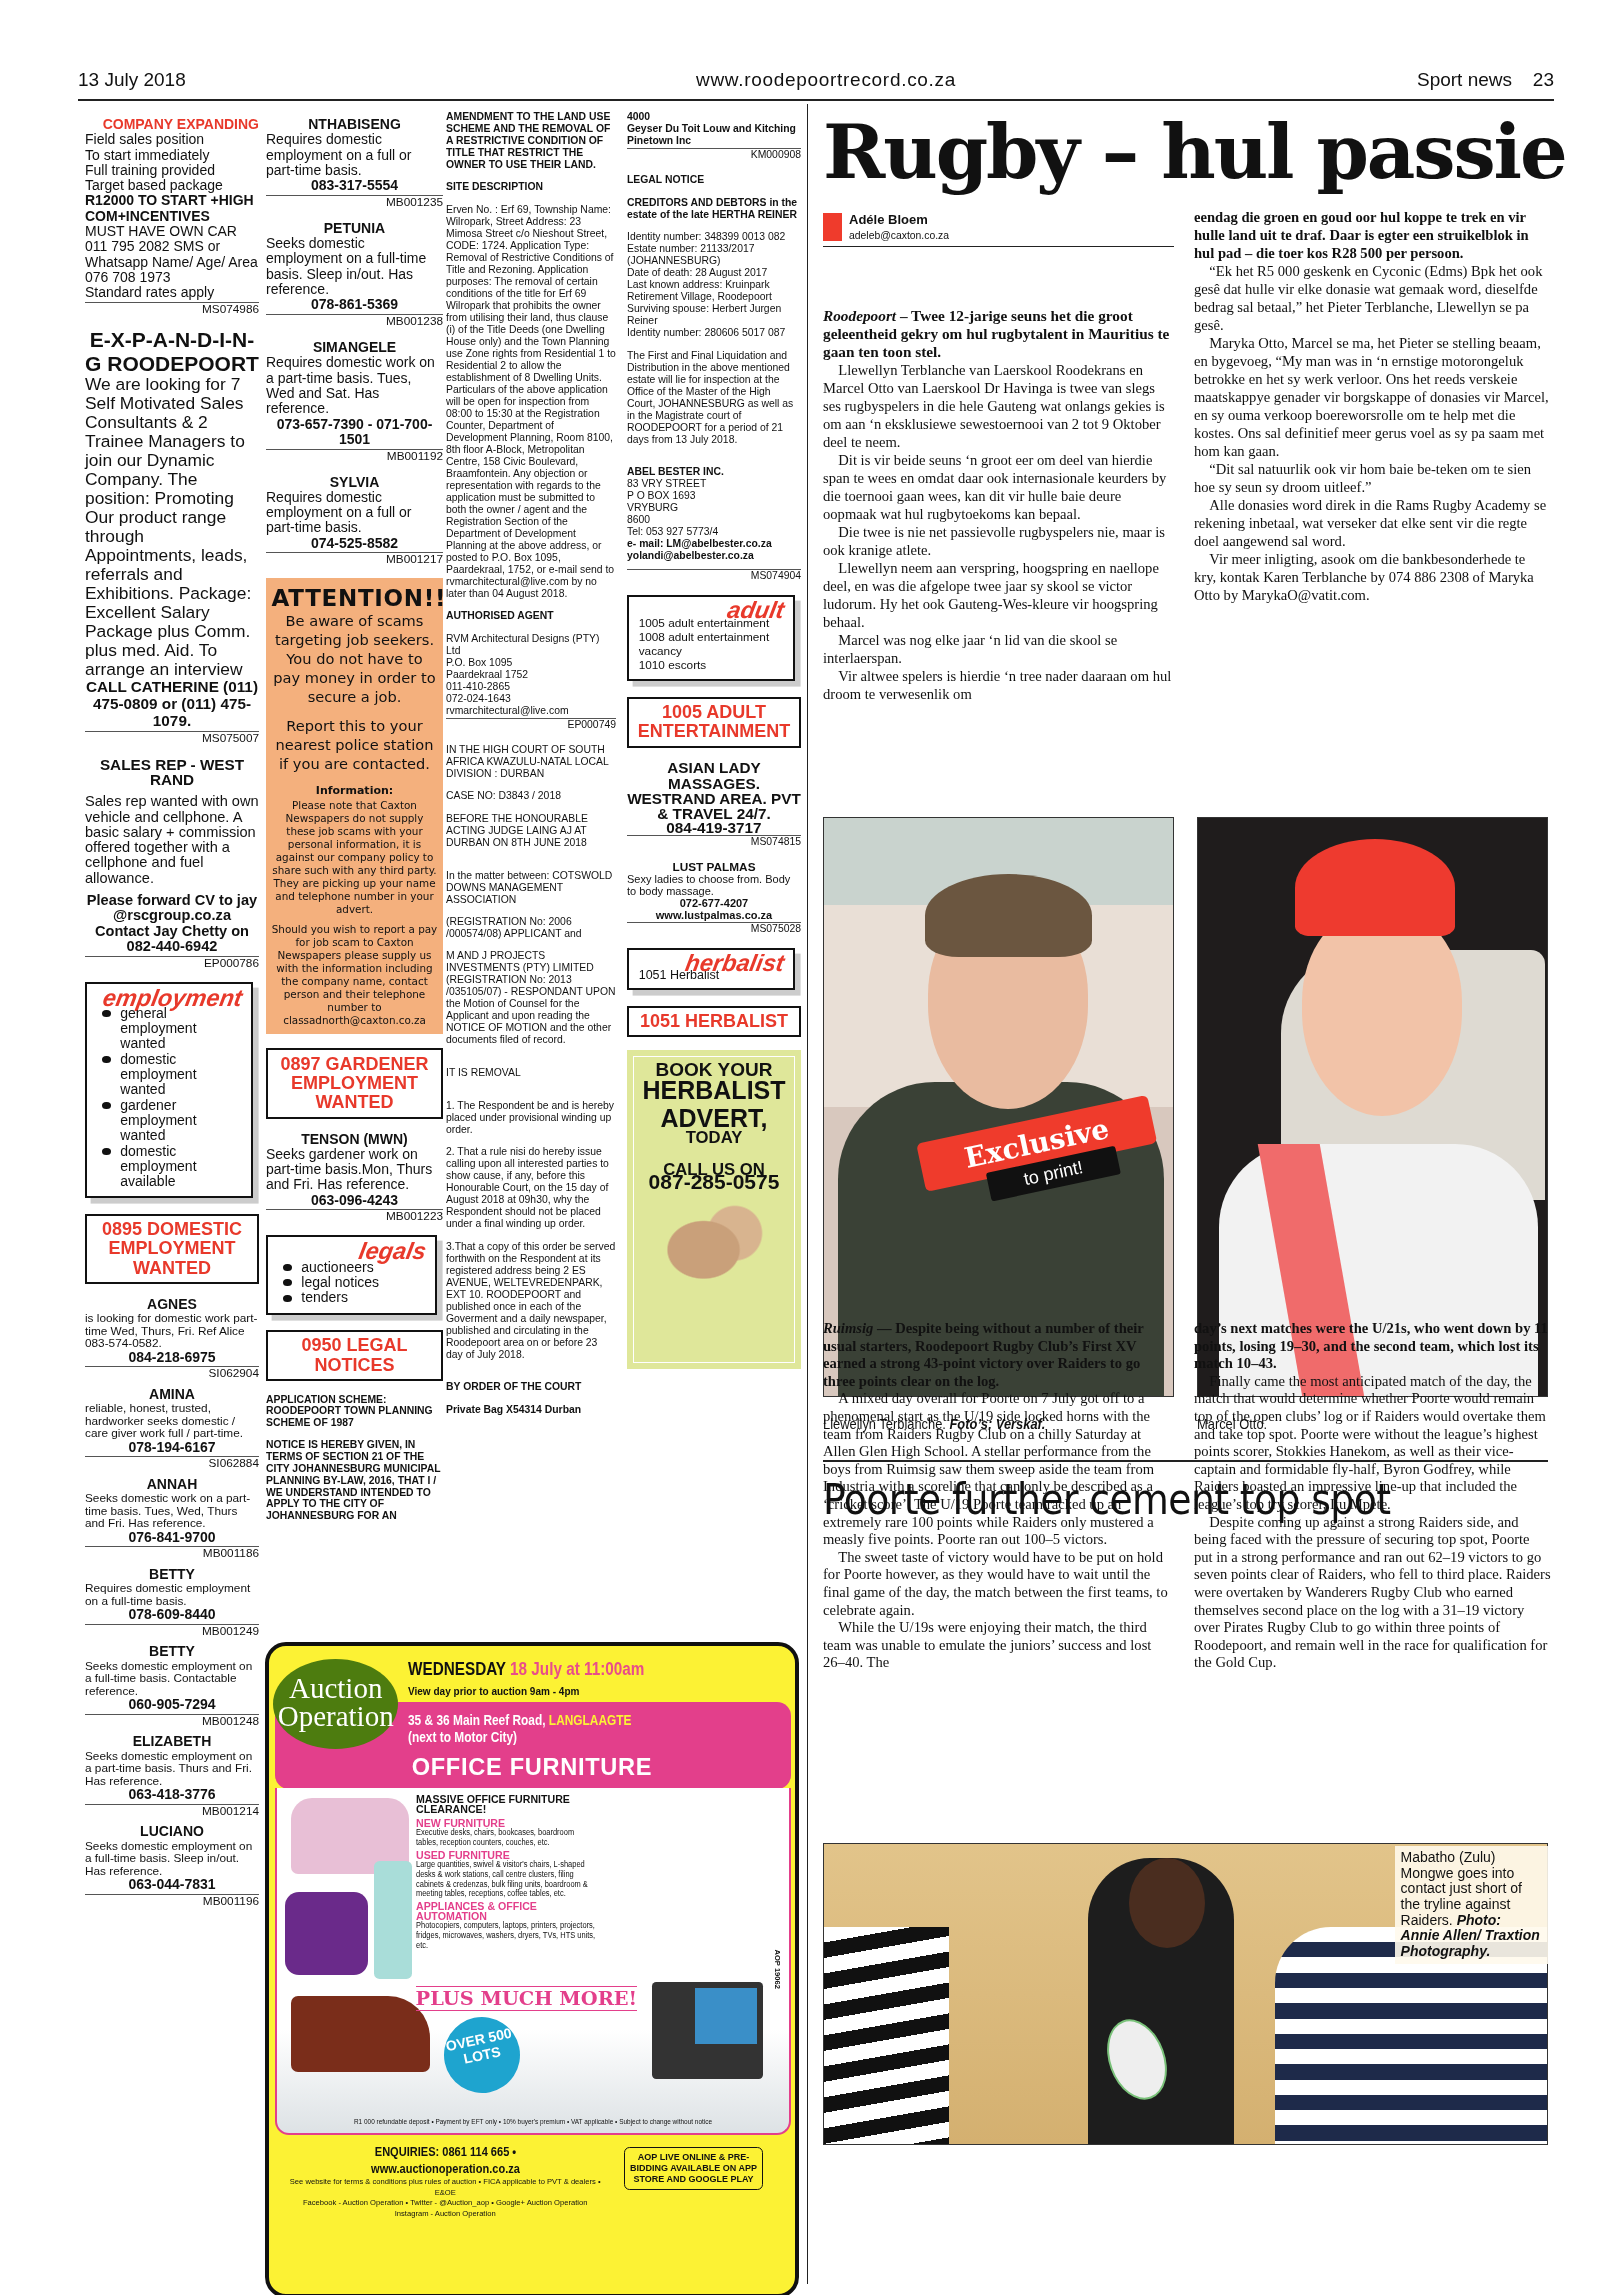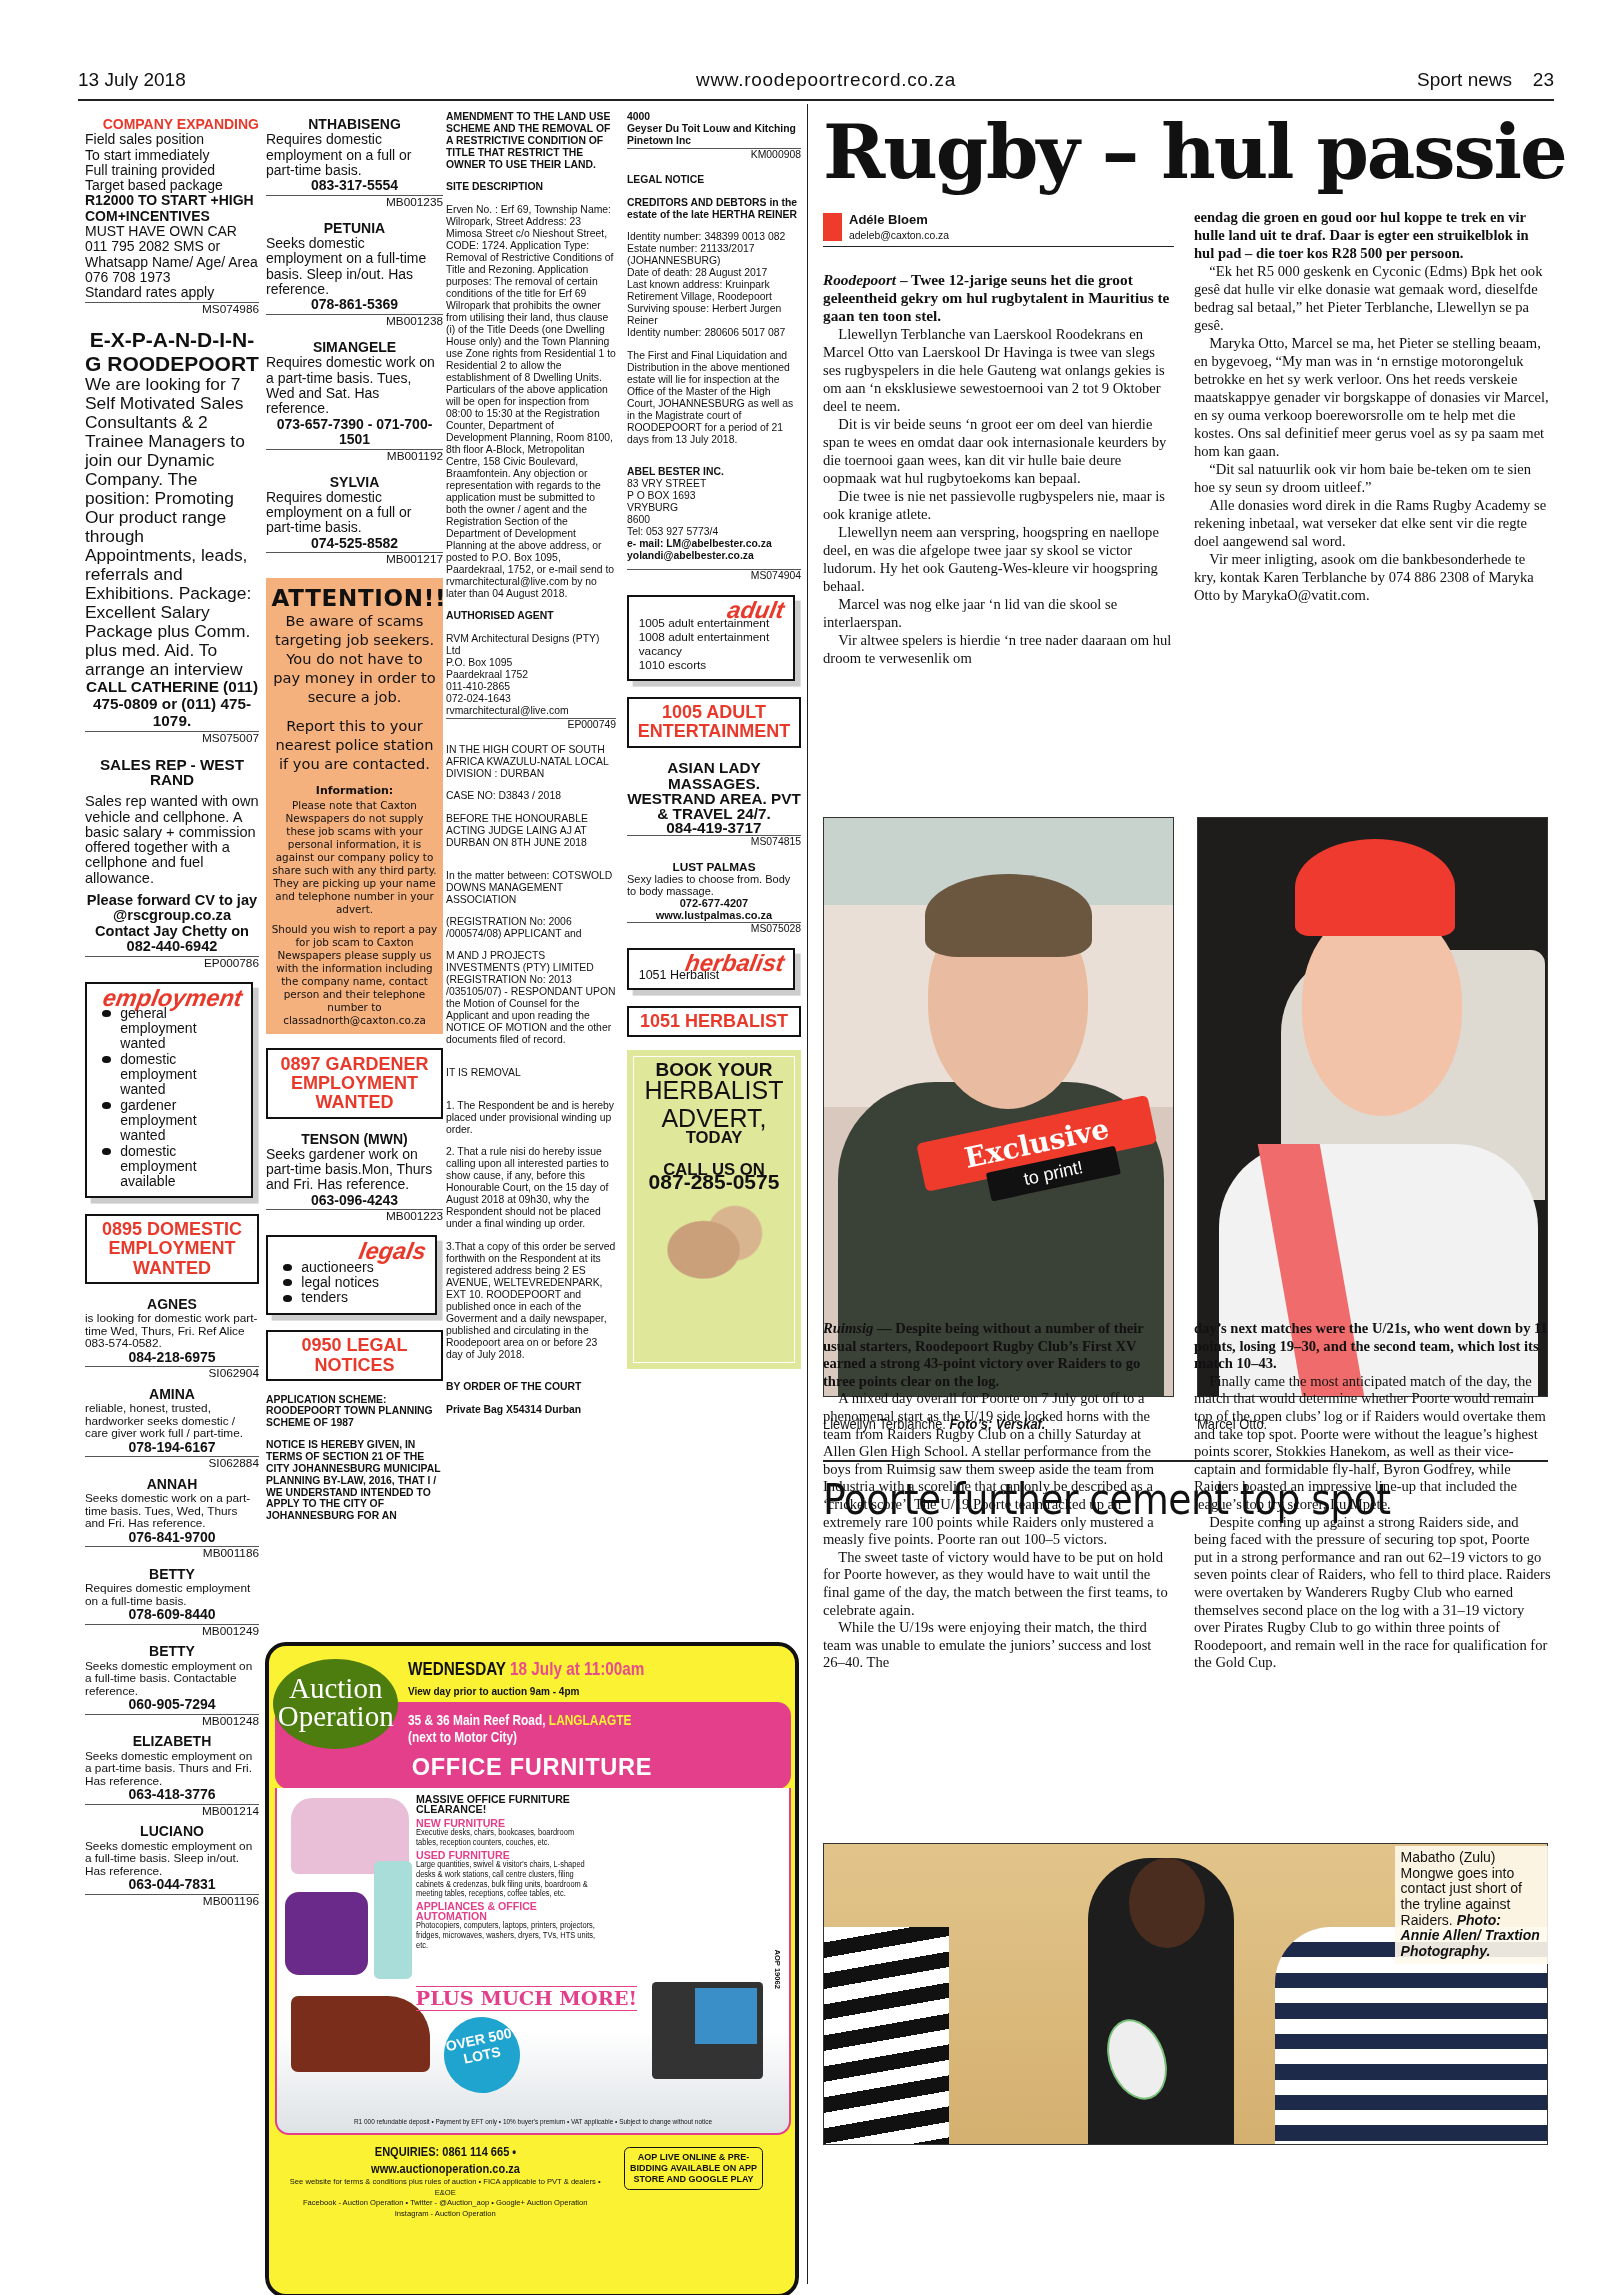--- a/index.html
+++ b/index.html
@@ -37,21 +37,21 @@
   .attention { background: #f4b07d; padding: 7px 5.6px; text-align: center; font-size: 13px; line-height: 16.7px; margin: 8.3px 0 14px 0; font-family: "DejaVu Sans", sans-serif; }
   .attention .h { font-size: 23px; font-weight: bold; line-height: 26px; letter-spacing: 0.7px; }
   .attention .p1 { font-size: 14.6px; line-height: 19px; margin-bottom: 9.7px; }
   .attention .small { font-size: 10.4px; line-height: 13px; margin-top: 7px; }
 
   .legal-b { font-weight: bold; }
   .gap { height: 10.4px; }
 
   .herbalbox { background: #dfe79a; border: 2.8px solid #dfe79a; outline: 1.4px solid #fff; outline-offset: -7px; text-align: center; padding: 12.5px 7px; height: 319px; }
   .herbalbox .l1 { font-size: 19px; font-weight: bold; }
-  .herbalbox .l2 { font-size: 25px; font-weight: 400; line-height: 28px; }
+  .herbalbox .l2 { font-size: 25px; font-weight: 700; line-height: 28px; }
   .herbalbox .l3 { font-size: 16.7px; font-weight: bold; margin-bottom: 19.4px; }
   .herbalbox .l4 { font-size: 16.7px; font-weight: bold; }
   .herbalbox .l5 { font-size: 21px; font-weight: 900; }
   .herbalbox .pot { width: 104px; height: 83px; margin: 12.5px auto 0; background: radial-gradient(ellipse at 40% 60%, #c9a07a 0 40%, transparent 42%), radial-gradient(circle at 70% 40%, #d8b48f 0 30%, transparent 32%); }
   .auction-wrap { position: absolute; left: 265px; top: 1642px; width: 534px; height: 656px; border: 4.2px solid #111; border-radius: 21px; background: #fcf234; overflow: hidden; }
   .auc-logo { position: absolute; left: 4.2px; top: 12.5px; width: 125px; height: 90px; background: #4d7c0f; border-radius: 50%; color: #fff; font-family: "Liberation Serif", serif; font-size: 29px; line-height: 28px; text-align: center; padding-top: 15.3px; }
   .auc-date { position: absolute; left: 139px; top: 12.5px; font-size: 18px; font-weight: bold; font-family: "Liberation Sans", sans-serif; transform: scaleX(0.85); transform-origin: left; }
   .auc-date .pink { color: #e84d8a; }
   .auc-view { position: absolute; left: 139px; top: 38px; font-size: 11.8px; font-weight: bold; transform: scaleX(0.85); transform-origin: left; }
   .auc-pink { position: absolute; left: 5.6px; top: 56px; width: 516px; height: 87px; background: #e33f8b; border-radius: 14px; }
@@ -78,21 +78,21 @@
 
   
   .headline { position: absolute; left: 823px; top: 111px; font-family: "DejaVu Serif", serif; font-weight: 900; font-size: 75px; letter-spacing: -2.1px; line-height: 83px; }
   .byline { position: absolute; left: 823px; top: 212px; width: 351px; height: 35px; border-bottom: 1.4px solid #222; }
   .byline .sq { position: absolute; left: 0; top: 1.4px; width: 19.4px; height: 28px; background: #ef3b2c; }
   .byline .name { position: absolute; left: 26px; top: 0; font-weight: bold; font-size: 13px; }
   .byline .email { position: absolute; left: 26px; top: 18px; font-size: 10.4px; }
   .article { position: absolute; font-family: "Liberation Serif", serif; font-size: 15.3px; line-height: 13.6px; color: #111; }
   .article p { text-indent: 15.3px; }
   .article p.lead { text-indent: 0; font-weight: bold; }
-  .article .intro { font-weight: bold; text-indent: 0; }
+  .article .intro { font-weight: bold; text-indent: 0; margin-top: 36px; }
   .ar1 { left: 823px; top: 271px; width: 351px; }
   .ar2 { left: 1194px; top: 208px; width: 357px; }
   .photo { position: absolute; border: 0.7px solid #333; overflow: hidden; }
   .ph1 { left: 823px; top: 817px; width: 351px; height: 580px; background: linear-gradient(#c9d3ce 0 15%, #e9dfd6 15% 50%, #d8c8be 50% 100%); }
   .ph1 .face { position: absolute; left: 104px; top: 83px; width: 160px; height: 208px; background: #e9bba0; border-radius: 45% 45% 50% 50%; }
   .ph1 .hair { position: absolute; left: 101px; top: 56px; width: 167px; height: 83px; background: #6b5640; border-radius: 50% 50% 20% 20%; }
   .ph1 .shirt { position: absolute; left: 14px; top: 264px; width: 326px; height: 319px; background: #3a4136; border-radius: 97px 97px 0 0; }
   .ph2 { left: 1197px; top: 817px; width: 351px; height: 580px; background: #1f1c1c; }
   .ph2 .car { position: absolute; left: 83px; top: 132px; width: 264px; height: 250px; background: #dedad2; border-radius: 83px 14px 0 0; }
   .ph2 .face { position: absolute; left: 104px; top: 90px; width: 160px; height: 208px; background: #f2c3a8; border-radius: 45% 45% 50% 50%; }

